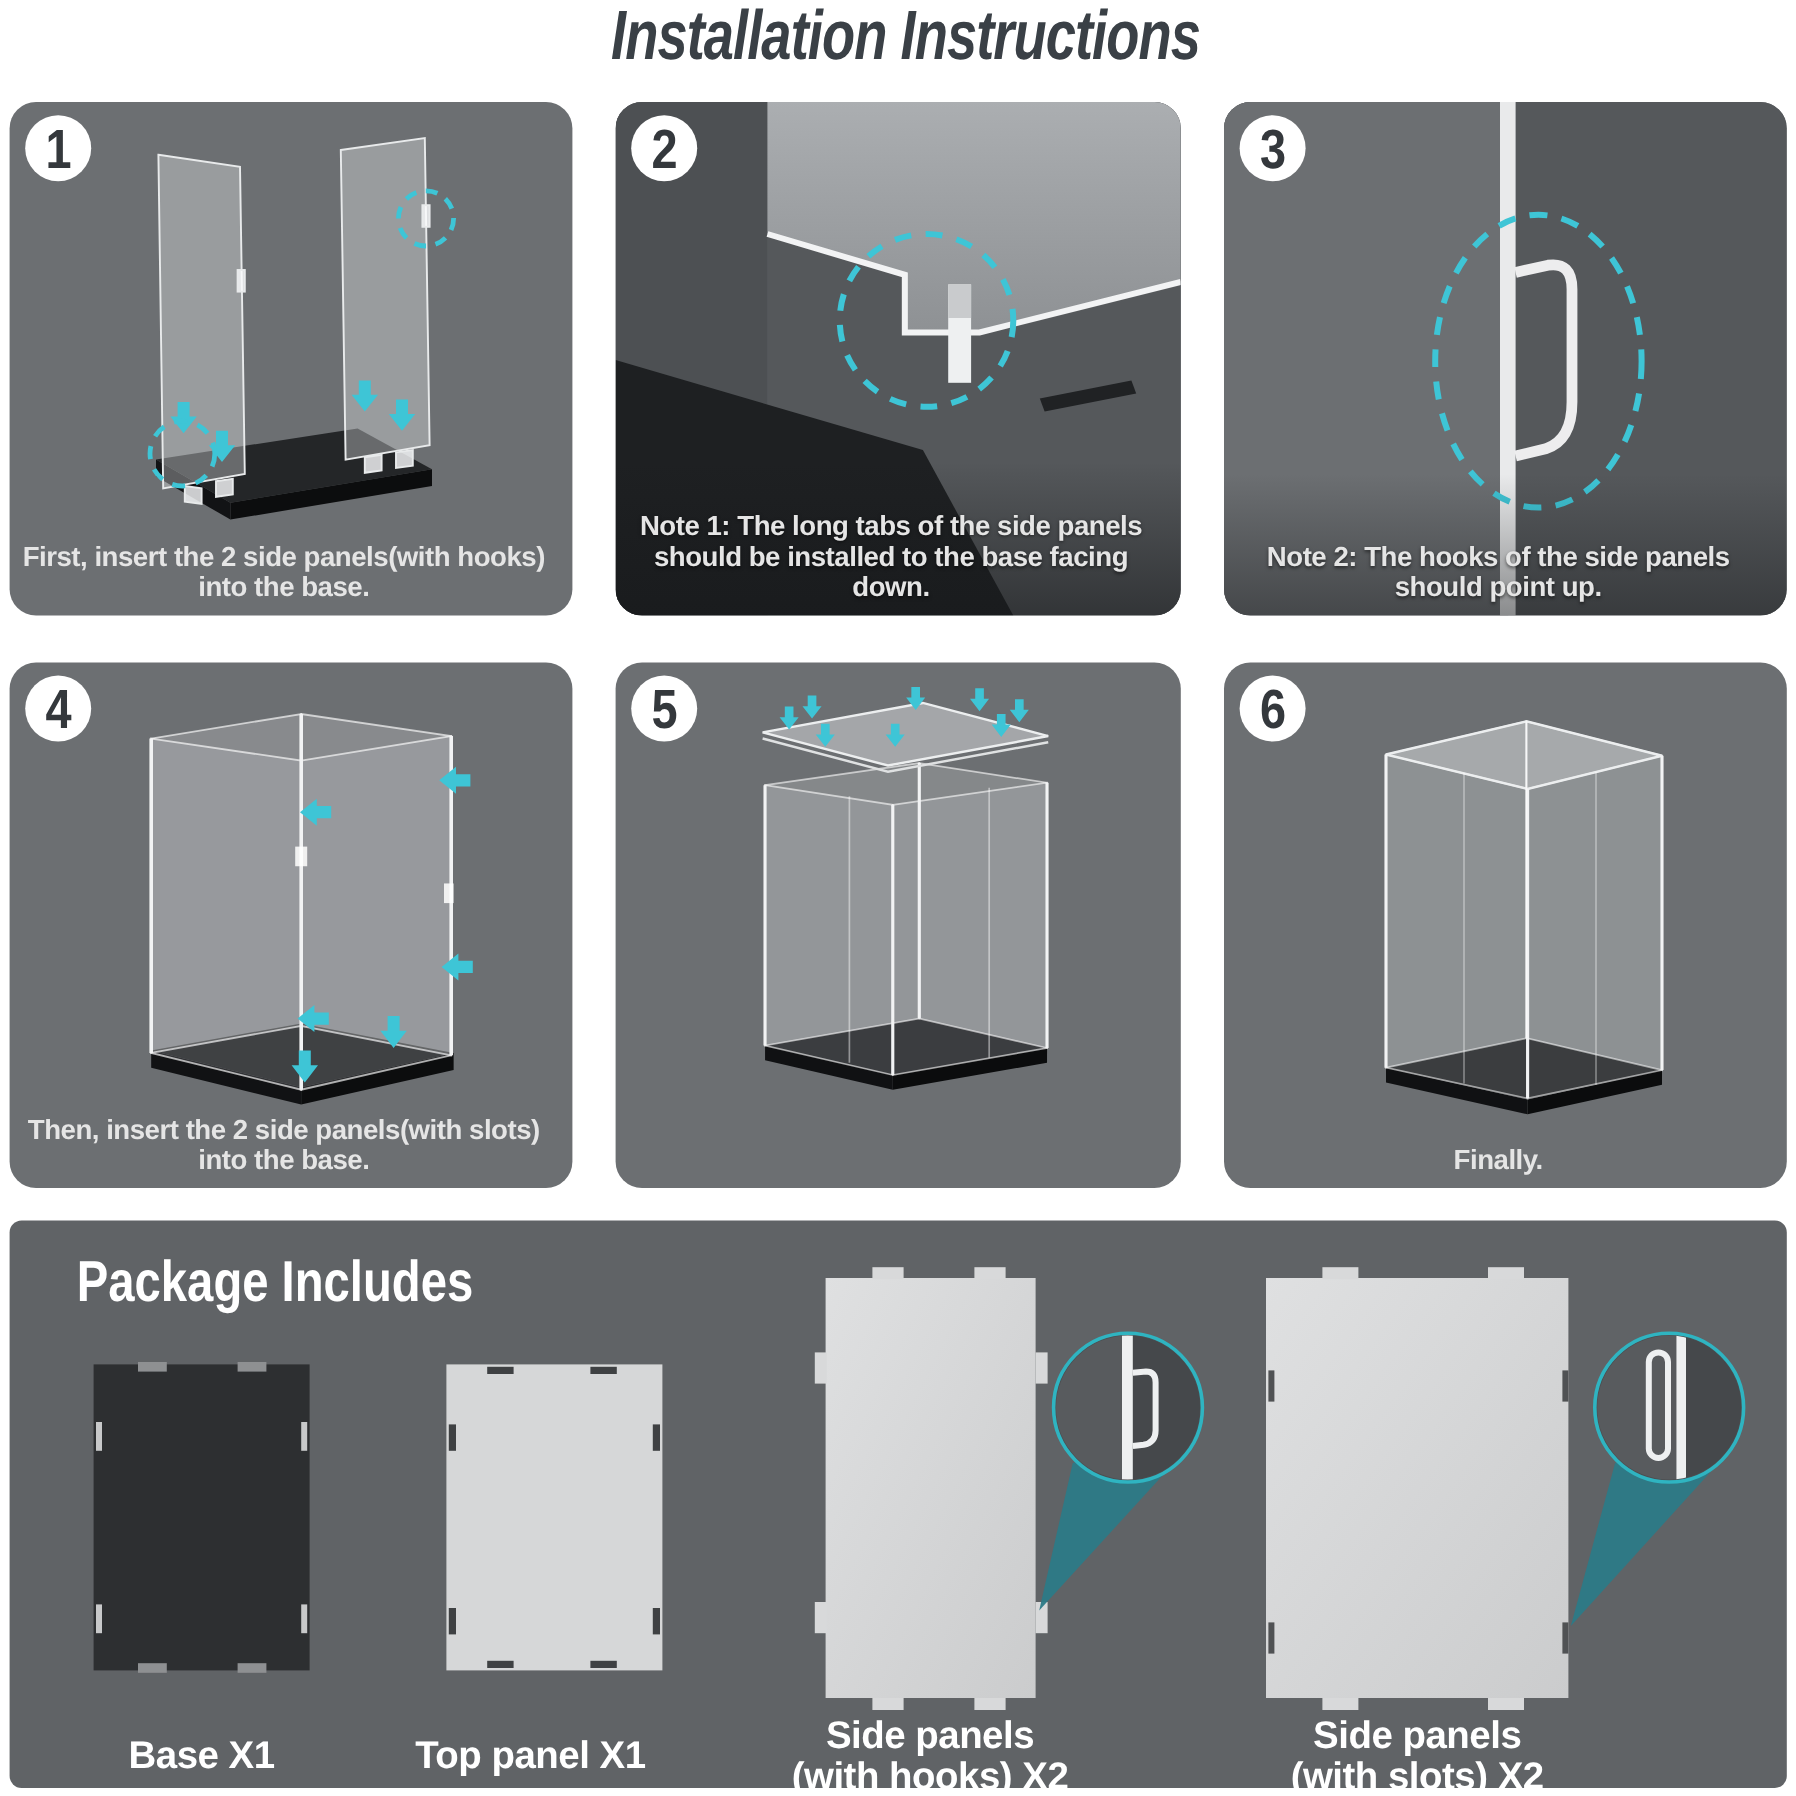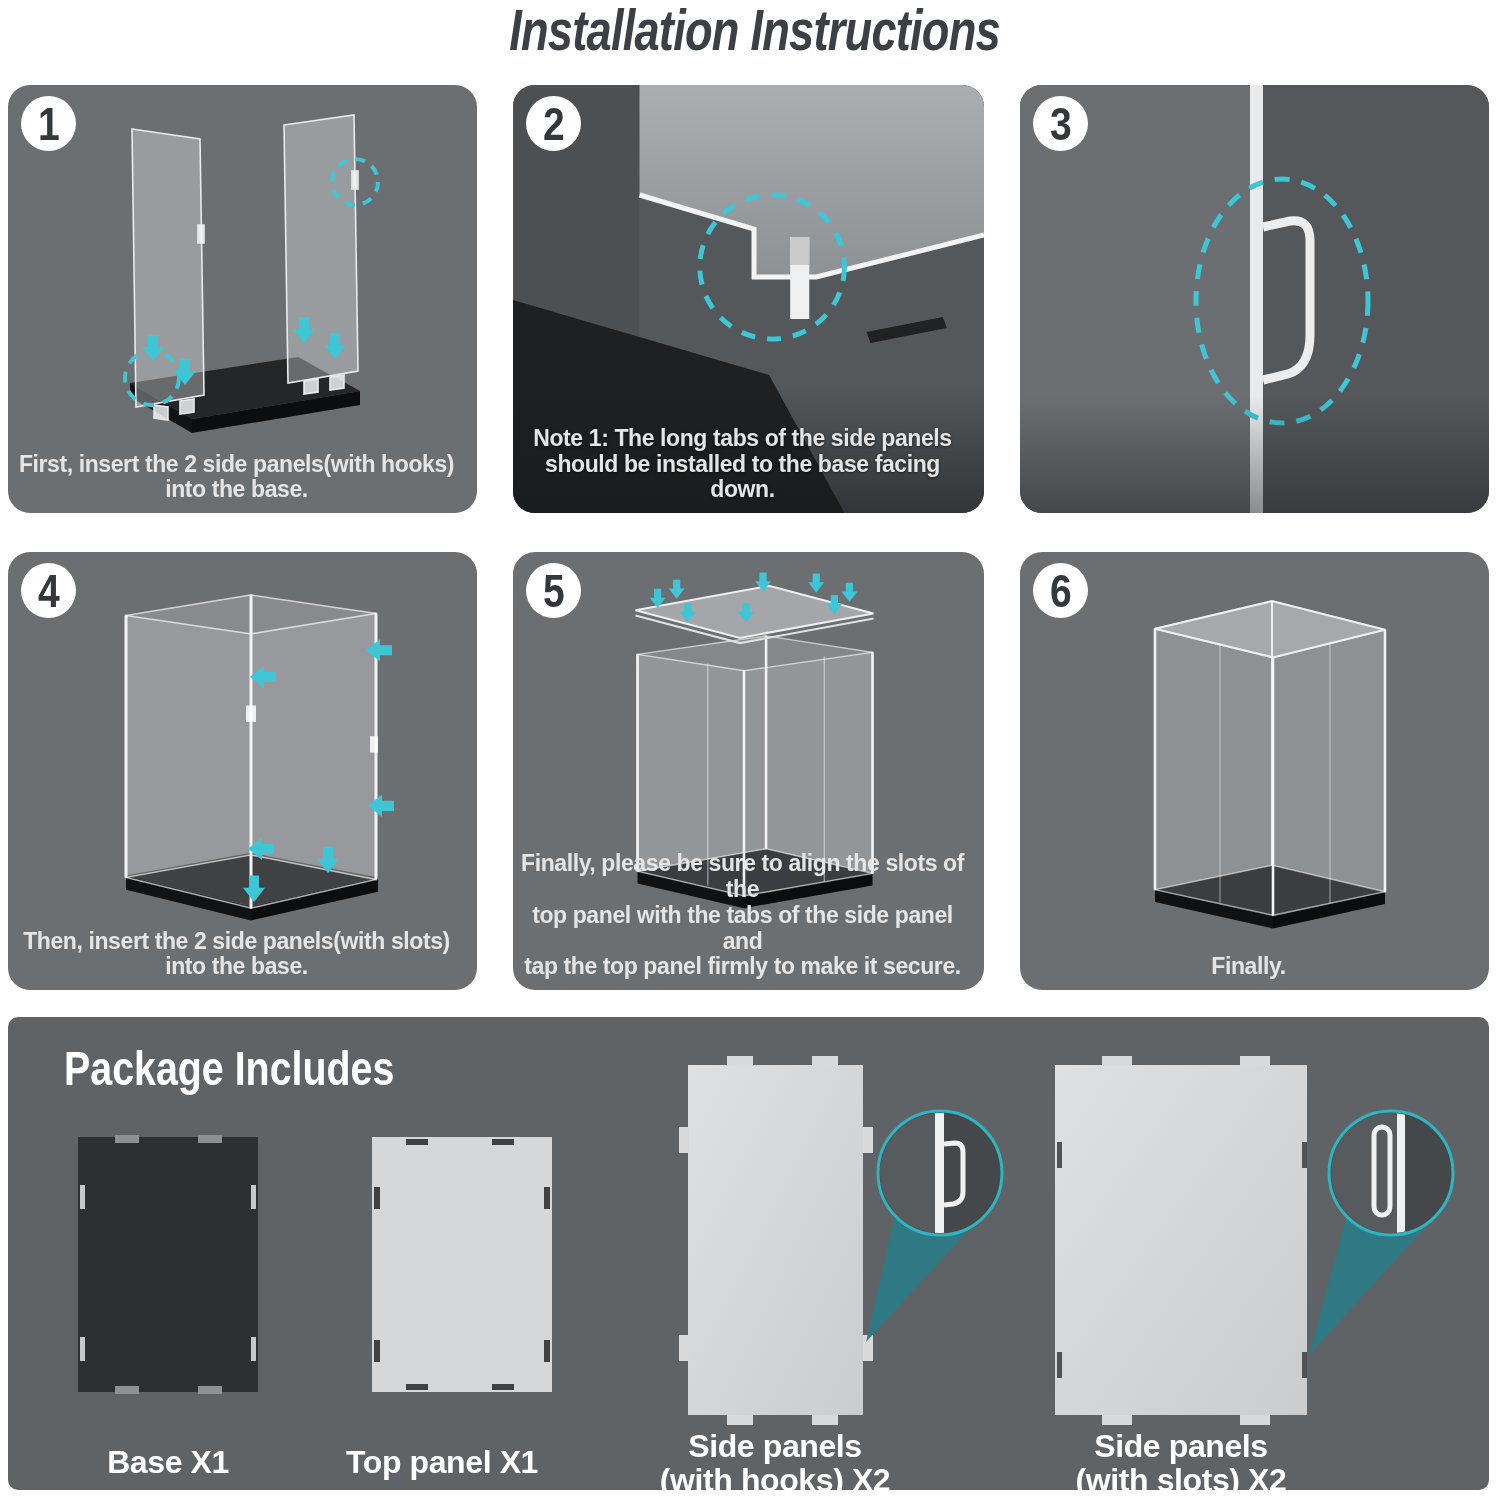--- a/index.html
+++ b/index.html
@@ -123,20 +123,22 @@
       <rect width="469" height="428" fill="#55585b"></rect>
       <rect width="237" height="428" fill="#6c6f72"></rect>
       <rect x="230" y="0" width="13" height="428" fill="#e9eaeb"></rect>
       <path d="M243 142 L270 136 Q290 133 290 156 L290 250 Q290 282 268 289 L243 295" fill="none" stroke="#ededee" stroke-width="9"></path>
       <ellipse cx="262" cy="216" rx="86" ry="122" fill="none" stroke="#3ec5d6" stroke-width="5" stroke-dasharray="15 12"></ellipse>
       <rect y="310" width="469" height="118" fill="url(#g3f)"></rect>
     </svg>
     <div class="badge">
         <span>3</span>
       </div>
+    <div class="caption shadowed">Note 2: The hooks of the side panels
+should point up.</div>
   </div>
 
   <div class="step" id="s4">
     <svg class="illus" viewBox="0 0 469 428" preserveAspectRatio="none">
       <defs>
           <path id="a4" d="M -5 0 L 5 0 L 5 12 L 11 12 L 0 26 L -11 12 L -5 12 Z"></path>
         </defs>
       <g>
         <path d="M118 316 L243 294 L370 318 L243 346 Z" fill="#212325"></path>
         <path d="M118 316 L243 346 L243 360 L118 330 Z" fill="#111214"></path>
@@ -196,23 +198,20 @@
         <use href="#a5" transform="translate(232,50) scale(0.72)"></use>
         <use href="#a5" transform="translate(249,20) scale(0.72)"></use>
         <use href="#a5" transform="translate(302,21) scale(0.72)"></use>
         <use href="#a5" transform="translate(320,42) scale(0.72)"></use>
         <use href="#a5" transform="translate(335,30) scale(0.72)"></use>
       </g>
     </svg>
     <div class="badge">
         <span>5</span>
       </div>
-    <div class="caption">Finally, please be sure to align the slots of the
-top panel with the tabs of the side panel and
-tap the top panel firmly to make it secure.</div>
   </div>
 
   <div class="step" id="s6">
     <svg class="illus" viewBox="0 0 469 428" preserveAspectRatio="none">
       <g>
         <path d="M135 330 L252 306 L365 332 L253 356 Z" fill="#212325"></path>
         <path d="M135 330 L253 356 L253 368 L135 342 Z" fill="#101113"></path>
         <path d="M253 356 L365 332 L365 344 L253 368 Z" fill="#0b0c0d"></path>
       </g>
       <g>

